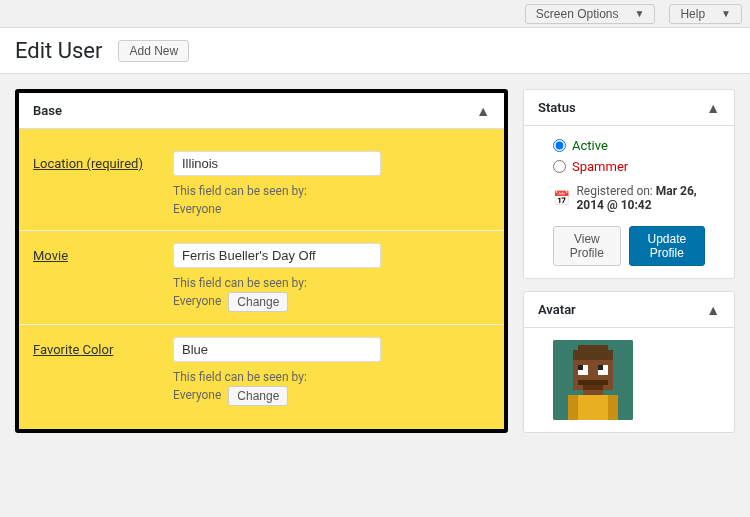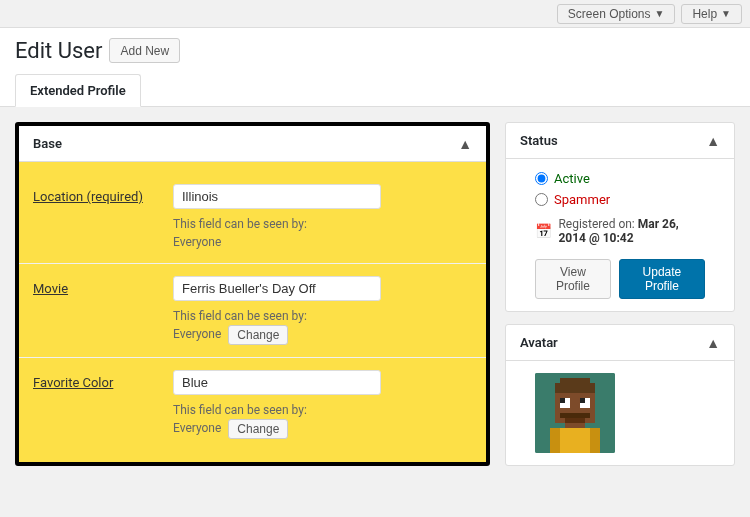--- a/index.html
+++ b/index.html
@@ -25,34 +25,35 @@
     .top-bar-btn {
       background: #f1f1f1;
       border: 1px solid #ccc;
       border-radius: 3px;
       padding: 2px 10px;
       font-size: 12px;
       color: #555;
       cursor: pointer;
       display: inline-flex;
       align-items: center;
-      gap: 4px;
-      margin-left: 6px;
+      gap: 16px;
+      margin-left: 14px;
     }
     .top-bar-btn .arrow { font-size: 10px; }
 
     
     .page-header {
       background: #fff;
       padding: 10px 15px 0 15px;
       border-bottom: 1px solid #ddd;
     }
     .page-header-top {
       display: flex;
-      gap: 7px;
+      align-items: center;
+      gap: 16px;
       padding-bottom: 10px;
     }
     .page-title {
       font-size: 22px;
       font-weight: 400;
       color: #23282d;
     }
     .add-new-btn {
       background: #f7f7f7;
       border: 1px solid #ccc;
@@ -170,21 +171,21 @@
       padding: 2px 8px;
       font-size: 12px;
       color: #555;
       cursor: pointer;
       margin-left: 4px;
       vertical-align: middle;
     }
 
     
     .right-panel {
-      width: 230px;
+      width: 212px;
       display: flex;
       flex-direction: column;
       gap: 12px;
     }
     .side-box {
       background: #fff;
       border: 1px solid #ddd;
       border-radius: 3px;
     }
     .side-box-header {
@@ -287,23 +288,20 @@
     <span class="arrow">▼</span>
   </button>
 </div>
 
 <div class="page-header">
   <div class="page-header-top">
     <h1 class="page-title">Edit User</h1>
     <button class="add-new-btn">Add New</button>
   </div>
   <div class="tabs">
-    <div class="tab active">
-      <span>Extended Profile</span>
-    </div>
   </div>
 </div>
 
 <div class="main-content">
 
   <div class="left-panel">
     <div class="panel-header">
       <span class="panel-title">Base</span>
       <button class="collapse-btn">▲</button>
     </div>

